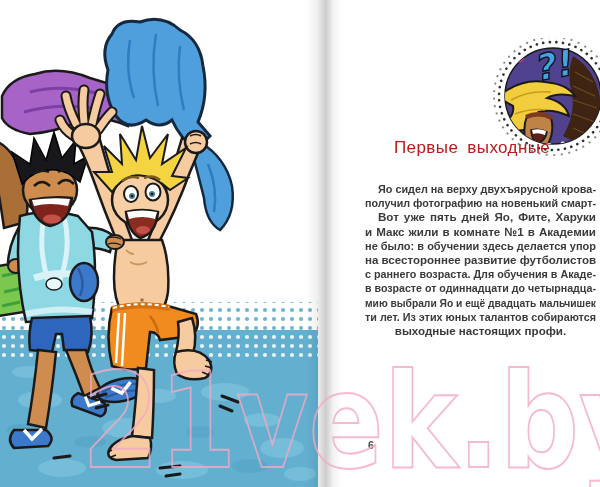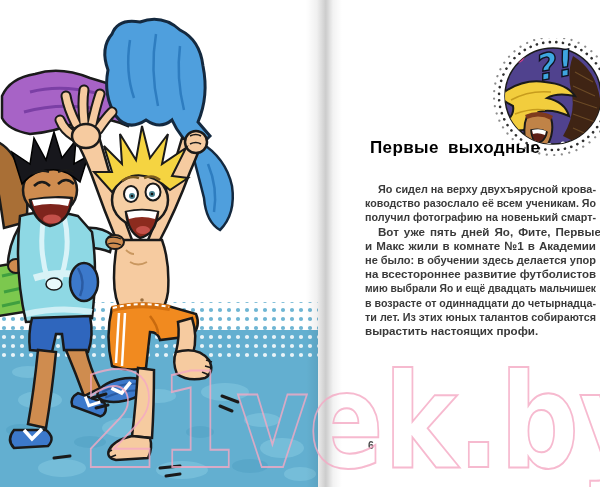--- a/index.html
+++ b/index.html
@@ -13,25 +13,25 @@
 
   
   .gutter{position:absolute;left:306px;top:0;width:36px;height:487px;z-index:5;
     background:linear-gradient(to right,rgba(0,0,0,0) 0%,rgba(0,0,0,.06) 30%,
                rgba(0,0,0,.20) 55%,rgba(0,0,0,.05) 75%,rgba(0,0,0,0) 100%);}
 
   
   .right-page{position:absolute;left:323px;top:0;width:277px;height:487px;
               background:#fff;overflow:hidden;}
   .badge{position:absolute;left:170px;top:38px;width:118px;height:118px;}
-  .page-title{position:absolute;left:47px;top:138px;font-size:17px;font-weight:bold;
-              letter-spacing:.4px;word-spacing:4px;color:#000000;white-space:nowrap;}
+  .page-title{position:absolute;left:71px;top:138px;font-size:17px;font-weight:normal;
+              letter-spacing:.4px;word-spacing:4px;color:#b91c1c;white-space:nowrap;}
   .body-block{position:absolute;left:42px;top:182px;width:231px;color:#3a3a3a;
               font-size:11.6px;font-weight:bold;}
-  .jline{height:14.2px;line-height:14.2px;white-space:nowrap;overflow:visible;}
+  .jline{height:14.2px;line-height:14.2px;white-space:nowrap;overflow:visible;text-align:center;}
   .jline.indent{padding-left:13px;}
   .jinner{display:inline-block;white-space:nowrap;transform-origin:left center;}
   .page-number{position:absolute;left:45px;top:439px;font-size:10.5px;
                font-weight:bold;color:#4c4c4c;}
 
   
   .watermark{position:absolute;left:82px;top:355px;z-index:40;pointer-events:none;
     font-family:"DejaVu Sans",sans-serif;font-weight:bold;font-size:132px;line-height:1;
     color:transparent;-webkit-text-stroke:2px #f5a9c4;opacity:.8;
     transform:scaleX(.84);transform-origin:left top;white-space:nowrap;}
@@ -232,29 +232,29 @@
             <circle cx="70" cy="106" r="2.5" fill="#ffffff"></circle>
         </g>
         <text x="44" y="40" font-size="36" font-weight="bold" font-style="italic" font-family="DejaVu Sans, sans-serif" fill="#3ea6e0" stroke="#10121f" stroke-width="1.4" transform="rotate(-10 60 30)">?!</text>
       </svg>
     </div>
 
     <div class="page-title">Первые выходные</div>
 
     <div class="body-block">
       <div class="jline indent"><span class="jinner" style="transform: scaleX(0.933369);">Яо сидел на верху двухъярусной крова-</span></div>
-      <div class="jline"><span class="jinner" style="transform: scaleX(0.920204);">ководство разослало её всем ученикам. Яо</span></div>
       <div class="jline"><span class="jinner" style="transform: scaleX(0.926142);">получил фотографию на новенький смарт-</span></div>
-      <div class="jline indent"><span class="jinner" style="word-spacing: 1.78646px;">Вот уже пять дней Яо, Фите, Первые</span></div>
+      <div class="jline indent"><span class="jinner" style="word-spacing: 1.78646px;">Вот уже пять дней Яо, Фите, Харуки</span></div>
       <div class="jline"><span class="jinner" style="word-spacing: 0.810268px;">и Макс жили в комнате №1 в Академии</span></div>
       <div class="jline"><span class="jinner" style="transform: scaleX(0.949213);">не было: в обучении здесь делается упор</span></div>
       <div class="jline"><span class="jinner" style="transform: scaleX(0.992881);">на всестороннее развитие футболистов</span></div>
+      <div class="jline"><span class="jinner" style="transform: scaleX(0.927944);">с раннего возраста. Для обучения в Акаде-</span></div>
+      <div class="jline"><span class="jinner" style="transform: scaleX(0.917577);">в возрасте от одиннадцати до четырнадца-</span></div>
       <div class="jline"><span class="jinner" style="transform: scaleX(0.884528);">мию выбрали Яо и ещё двадцать мальчишек</span></div>
-      <div class="jline"><span class="jinner" style="transform: scaleX(0.917577);">в возрасте от одиннадцати до четырнадца-</span></div>
       <div class="jline"><span class="jinner" style="transform: scaleX(0.928643);">ти лет. Из этих юных талантов собираются</span></div>
-      <div class="jline para-last"><span class="jinner">вырастить настоящих профи.</span></div>
+      <div class="jline para-last"><span class="jinner">выходные настоящих профи.</span></div>
     </div>
 
     <div class="page-number">6</div>
   </div>
 
   <div class="watermark">21vek.by</div>
 </div>
 
 </body></html>

